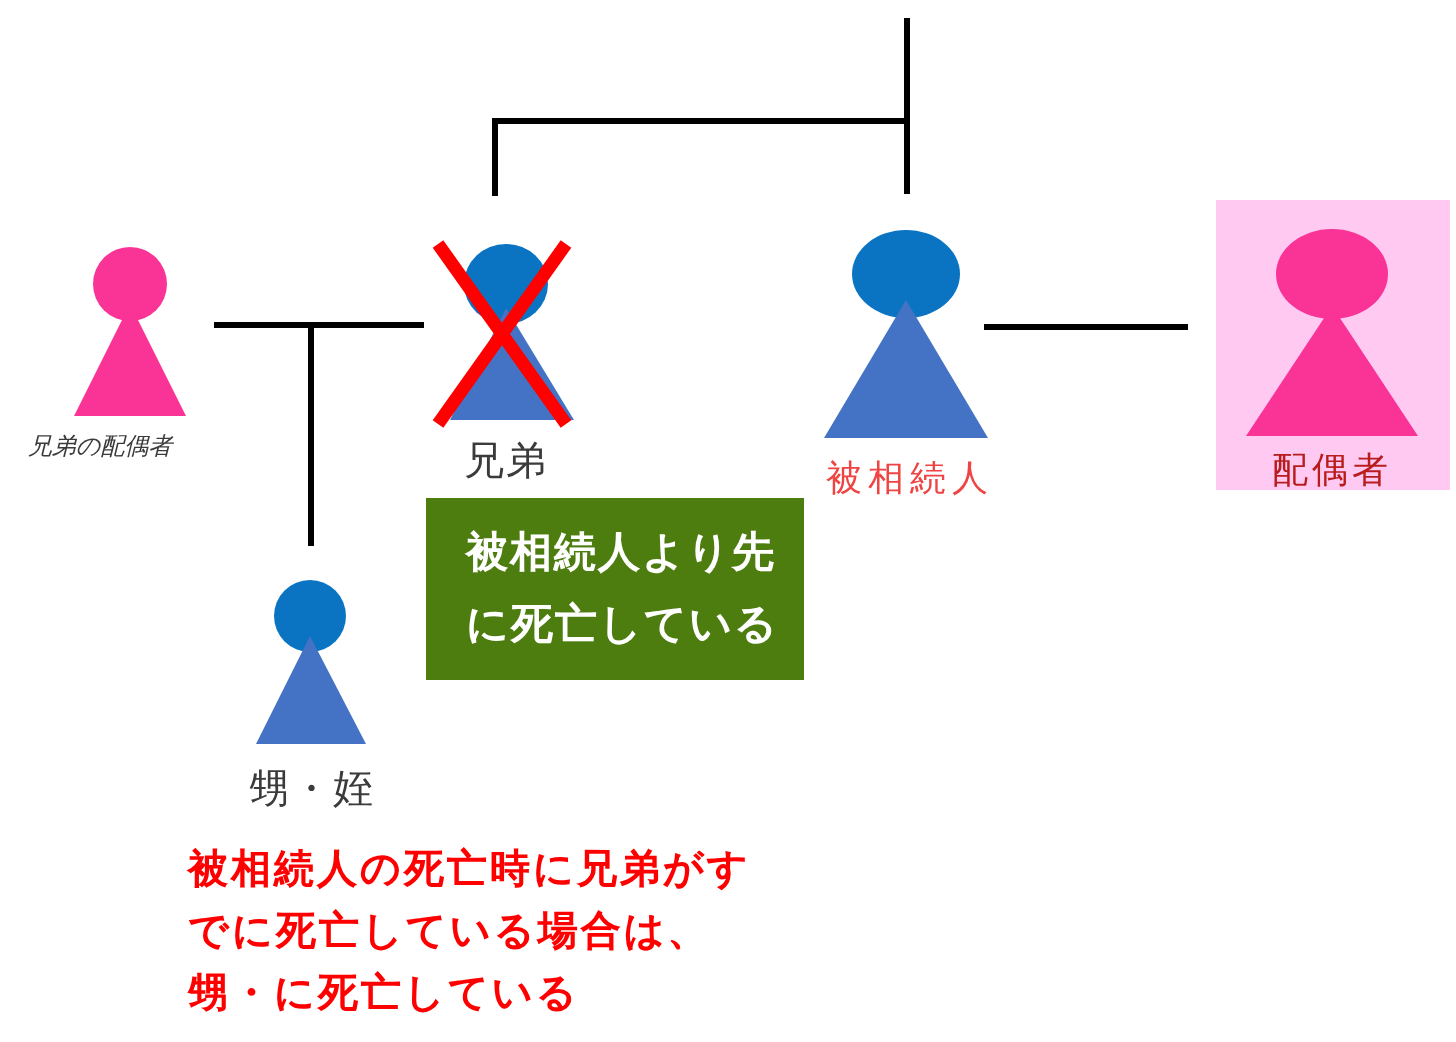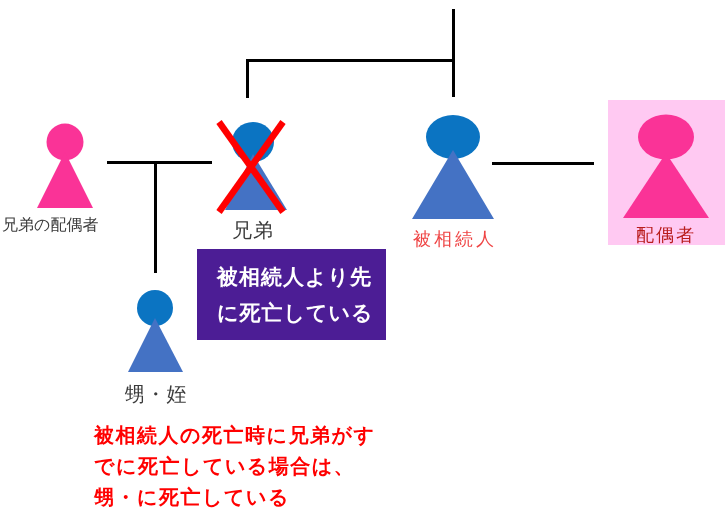--- a/index.html
+++ b/index.html
@@ -87,31 +87,31 @@
   <svg class="person-svg" style="left:621px; top:114px;" width="90" height="105" viewBox="0 0 90 105">
     <ellipse cx="45" cy="23" rx="28" ry="22.5" style="fill: rgb(250, 51, 151);"></ellipse>
     <polygon points="45,39 2,104 88,104" style="fill: rgb(250, 51, 151);"></polygon>
   </svg>
 
   <svg class="person-svg" style="left:127px; top:289px;" width="58" height="84" viewBox="0 0 58 84">
     <ellipse cx="28" cy="19" rx="18" ry="18" style="fill: rgb(11, 116, 194);"></ellipse>
     <polygon points="28,29 1,83 56,83" style="fill: rgb(68, 114, 196);"></polygon>
   </svg>
 
-  <div class="fig-label" style="left: 2px; top: 215px; width: 96px; font-size: 16px; letter-spacing: 0px; color: rgb(59, 59, 59);">兄弟の配偶者</div>
+  <div class="fig-label" style="left: 2px; top: 215px; width: 96px; font-size: 12px; letter-spacing: 0px; color: rgb(59, 59, 59); font-style: italic;">兄弟の配偶者</div>
 
   <div class="fig-label" style="left: 217px; top: 217px; width: 72px; color: rgb(59, 59, 59);">兄弟</div>
 
   <div class="fig-label" style="left: 405px; top: 227px; width: 100px; font-size: 18px; letter-spacing: 3px; color: #ef4444;">被相続人</div>
 
   <div class="fig-label" style="left: 616px; top: 223px; width: 100px; font-size: 18px; letter-spacing: 2px; color: #b91c1c;">配偶者</div>
 
   <div class="fig-label" style="left: 122px; top: 381px; width: 68px; color: rgb(59, 59, 59);">甥・姪</div>
 
-  <div class="callout" style="background: #4c1d95;">
+  <div class="callout" style="background: #4d7c0f; margin-left: 16px;">
     <div style="color: rgb(255, 255, 255);">被相続人より先</div>
     <div style="color: rgb(255, 255, 255);">に死亡している</div>
   </div>
 
   <div class="note" style="color: rgb(255, 0, 0); margin-left: 32px;">
     <div>被相続人の死亡時に兄弟がす</div>
     <div>でに死亡している場合は、</div>
     <div>甥・に死亡している</div>
   </div>
 

